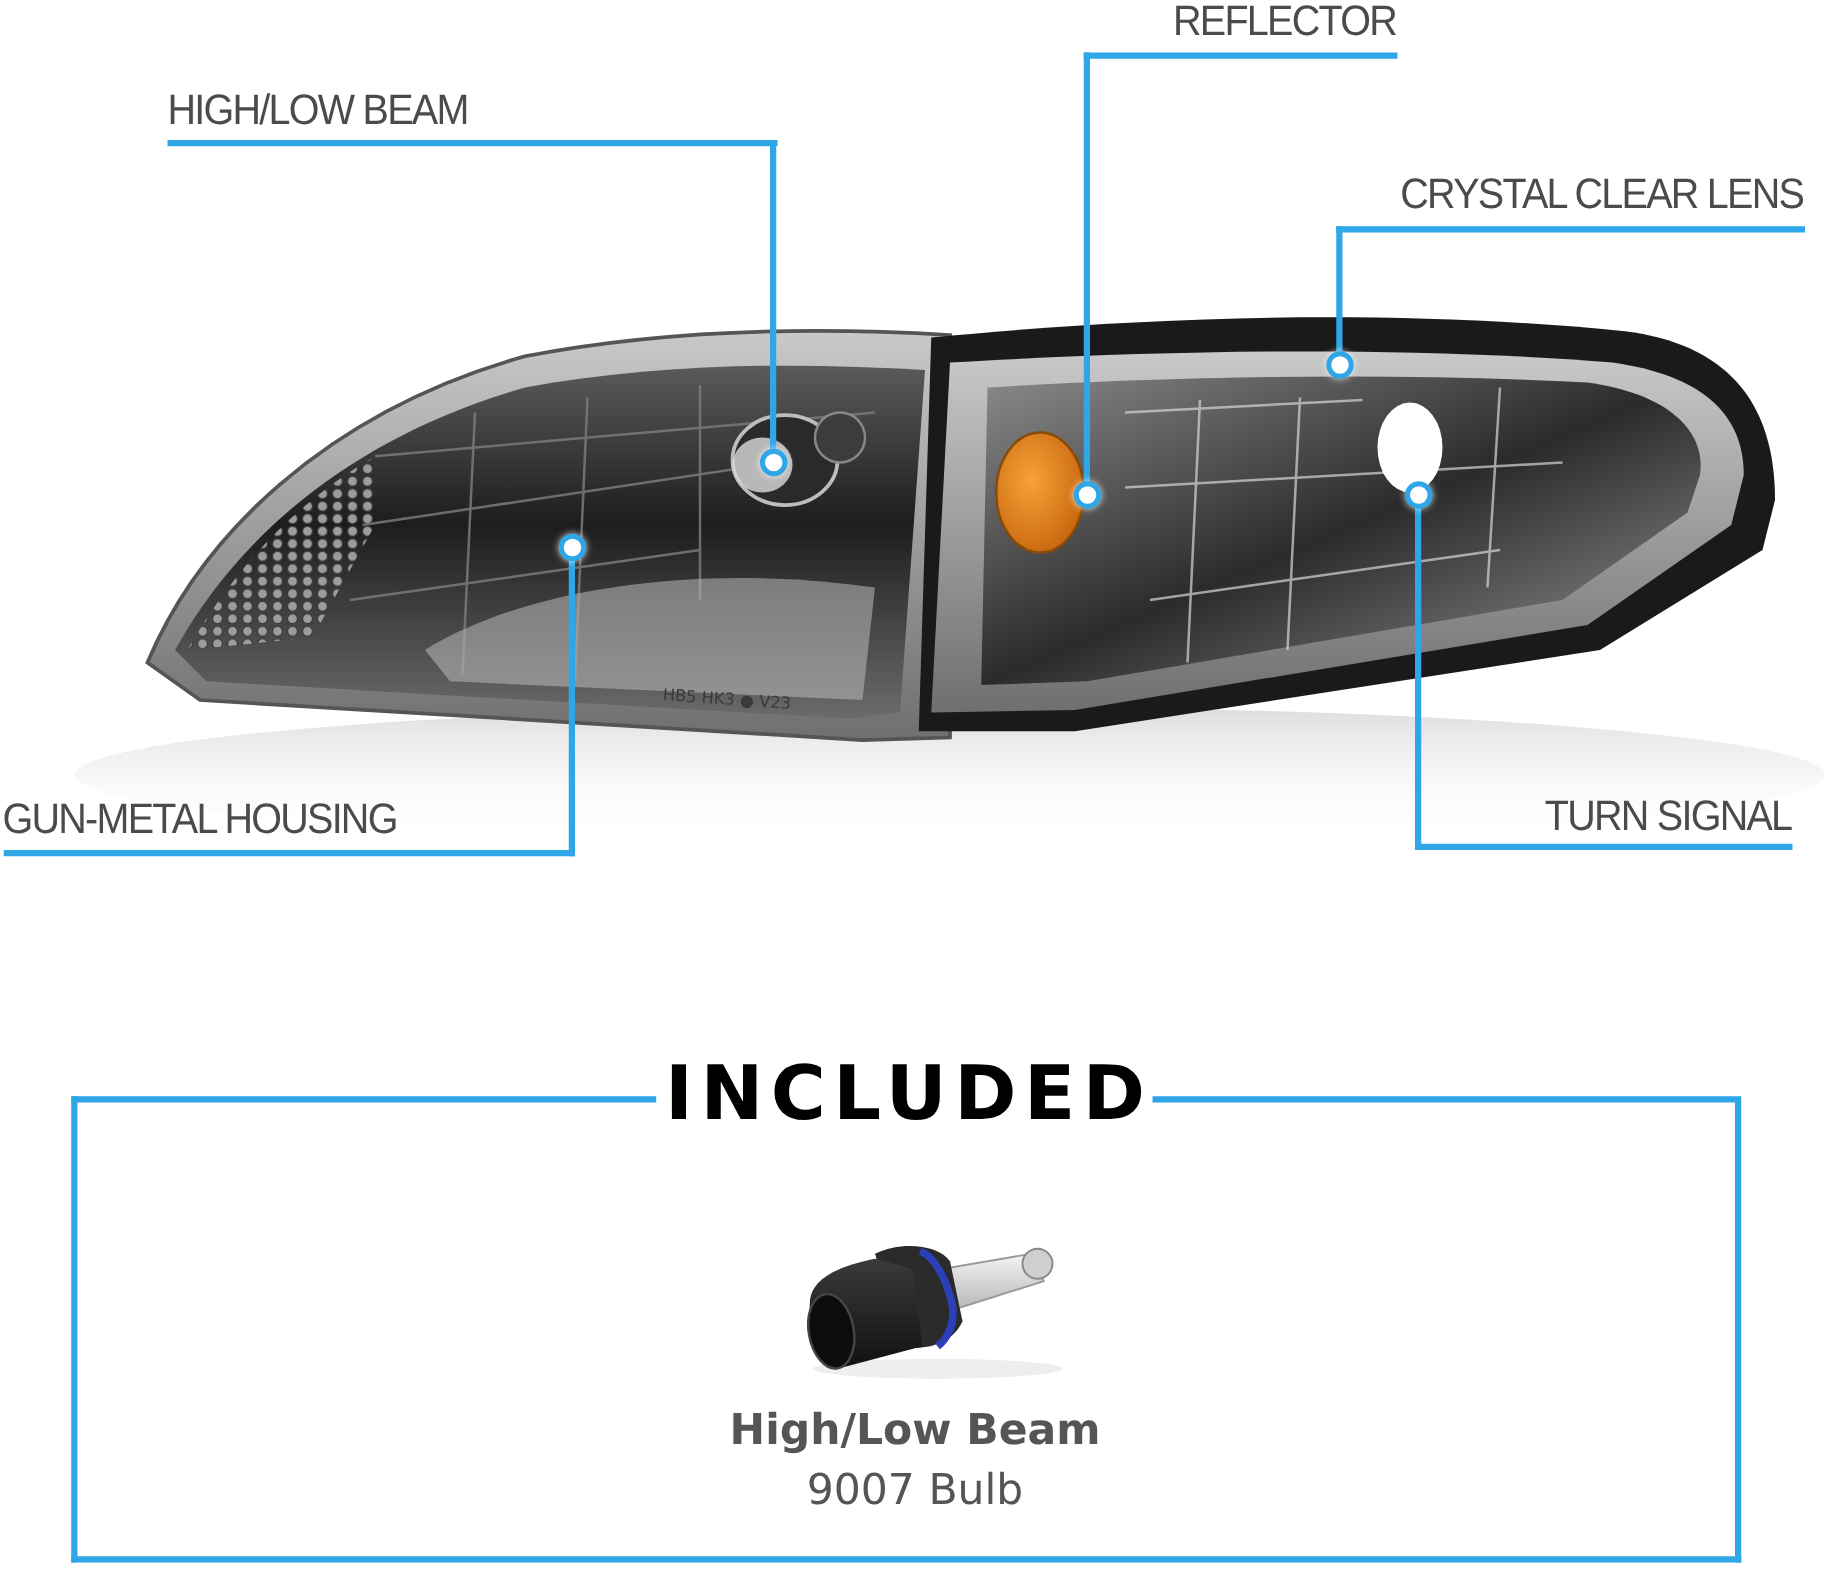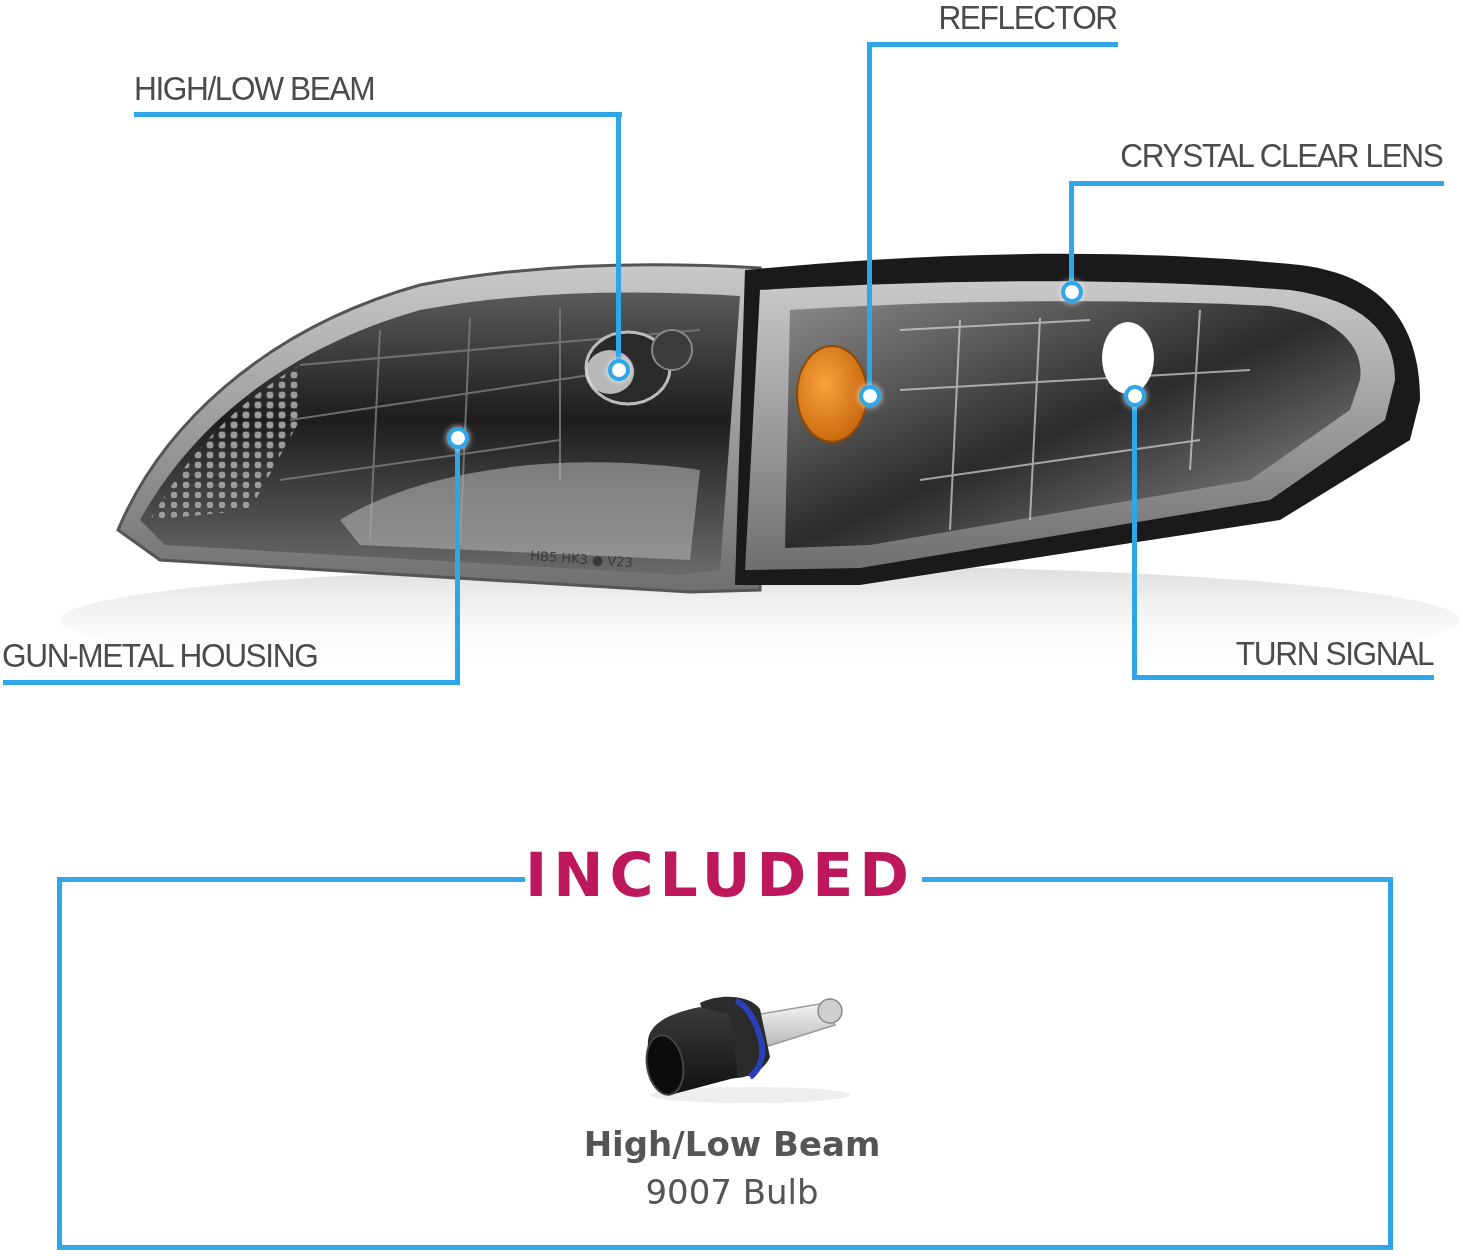--- a/index.html
+++ b/index.html
@@ -10,22 +10,22 @@
            white-space:nowrap; line-height:1; font-family:"Liberation Sans",sans-serif; transform:scaleX(0.93); transform-origin:left top; }
   .label.right { transform-origin:right top; }
   .hline { position:absolute; height:5px; background:var(--accent); }
   .vline { position:absolute; width:5px; background:var(--accent); }
   .dot { position:absolute; width:14px; height:14px; border-radius:50%; background:#ffffff;
          border:4px solid var(--accent); box-shadow:0 0 6px rgba(255,255,255,0.8); transform:translate(-11px,-11px); }
   #product { position:absolute; left:0; top:0; width:1463px; height:720px; }
   .included-box { position:absolute; left:57px; top:877px; width:1326px; height:368px;
                   border:5px solid var(--accent); border-top:none; }
   .included-top { position:absolute; top:877px; height:5px; background:var(--accent); }
-  .included-title { position:absolute; left:525px; width:397px; top:845px; text-align:left;
-                    font-size:60px; font-weight:bold; letter-spacing:6px; color:#be185d;
+  .included-title { position:absolute; left:525px; width:397px; top:845px; text-align:right;
+                    font-size:60px; font-weight:bold; letter-spacing:6px; color:#000000;
                     font-family:"DejaVu Sans",sans-serif; line-height:1; }
   .bulb-caption-title { position:absolute; left:482px; width:500px; top:1127px; text-align:center;
                         font-size:34px; font-weight:bold; color:#555555; font-family:"DejaVu Sans",sans-serif; line-height:1; }
   .bulb-caption-sub { position:absolute; left:482px; width:500px; top:1175px; text-align:center;
                       font-size:34px; color:#555555; font-family:"DejaVu Sans",sans-serif; line-height:1; }
 </style>
 </head>
 <body>
 
 <div id="root" style="--accent:#2ea6e8;">

